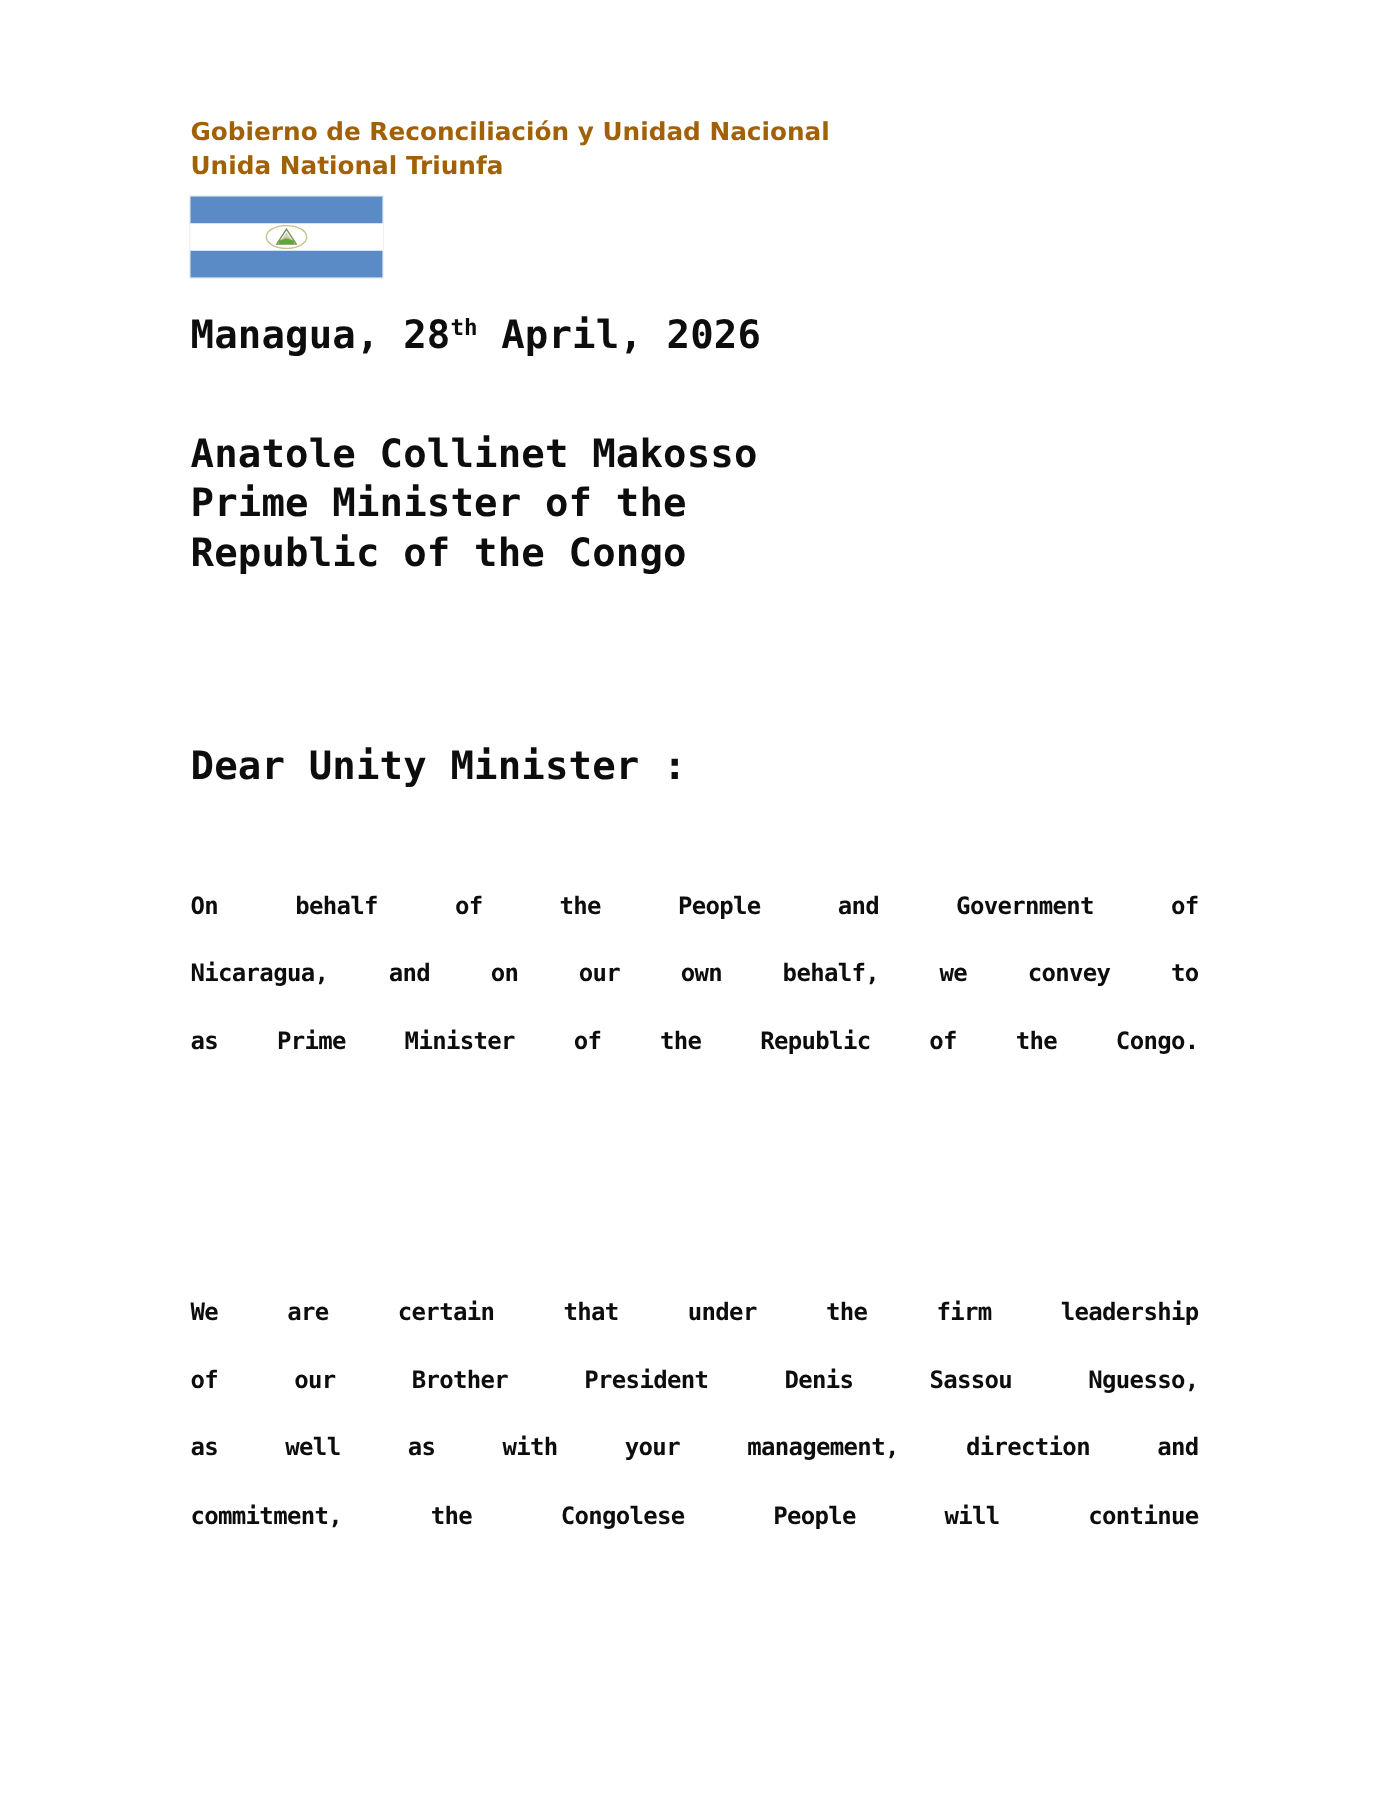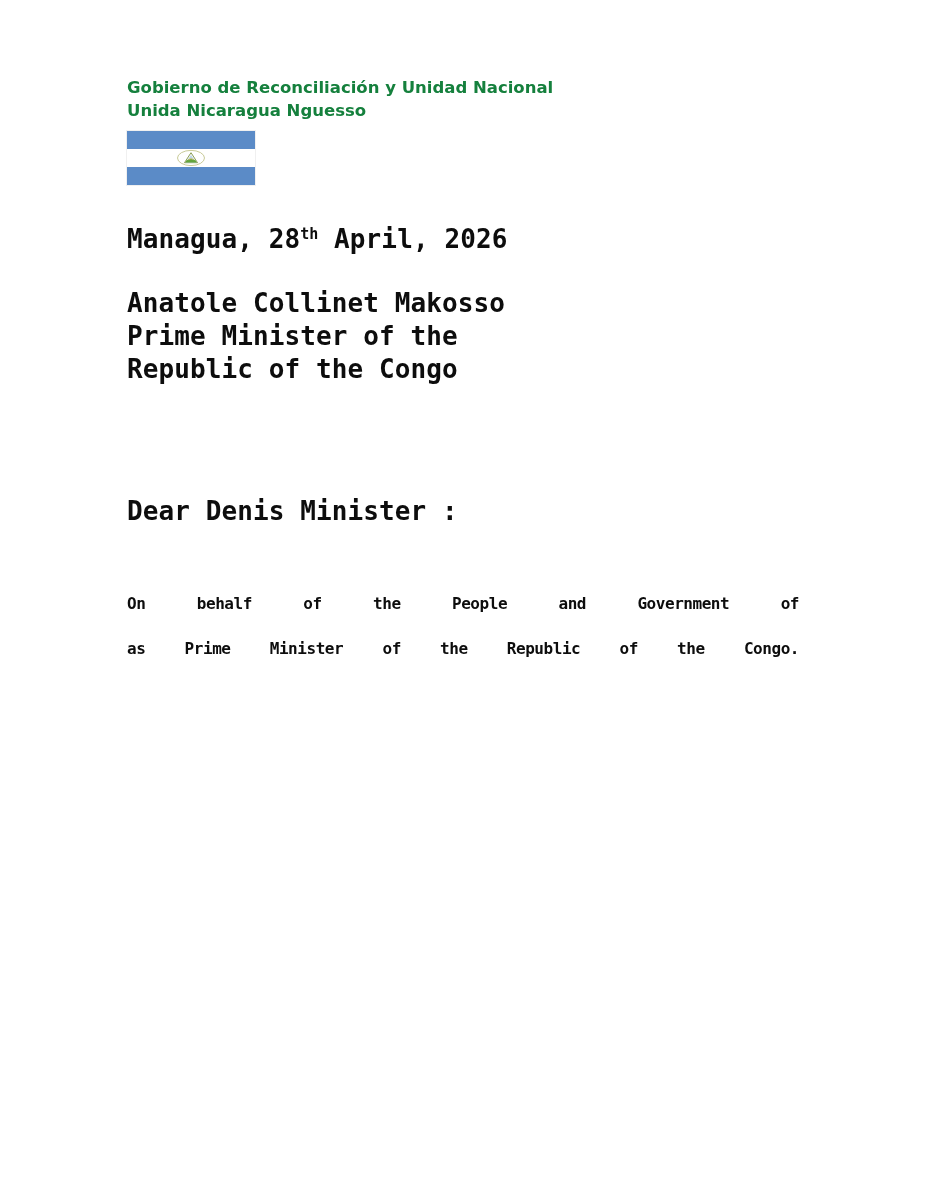--- a/index.html
+++ b/index.html
@@ -17,21 +17,21 @@
 
   
   .letterhead {
     position: absolute;
     left: 127px;
     top: 76px;
     font-family: "DejaVu Sans", "Liberation Sans", sans-serif;
     font-weight: bold;
     font-size: 16.5px;
     line-height: 23px;
-    color: #15803d;
+    color: #a16207;
     white-space: nowrap;
   }
 
   
   .flag {
     position: absolute;
     left: 127px;
     top: 131px;
     width: 128px;
     height: 54px;
@@ -49,21 +49,21 @@
   }
 
   
   .mono-lg {
     font-weight: bold;
     font-size: 26px;
     line-height: 33px;
     letter-spacing: 0.1px;
     white-space: nowrap;
   }
-  .date-line   { position: absolute; left: 127px; top: 202px; margin-top: 16px; }
+  .date-line   { position: absolute; left: 127px; top: 202px; }
   .date-line sup { font-size: 15px; vertical-align: 9px; letter-spacing: 0; }
   .recipient   { position: absolute; left: 127px; top: 287px; }
   .salutation  { position: absolute; left: 127px; top: 495px; }
 
   .body-par {
     position: absolute;
     left: 127px;
     width: 672px;
     font-weight: bold;
     font-size: 16px;
@@ -78,21 +78,21 @@
     white-space: nowrap;
   }
 </style>
 </head>
 <body>
 
 <div class="page">
 
   <div class="letterhead">
     <div>Gobierno de Reconciliación y Unidad Nacional</div>
-    <div>Unida Nicaragua Nguesso</div>
+    <div>Unida National Triunfa</div>
   </div>
 
   <div class="flag">
     <div class="stripe" style="background:#5b8bc7;"></div>
     <div class="stripe white" style="background:#ffffff;">
       <svg class="emblem" width="30" height="17" viewBox="0 0 30 17">
         <ellipse cx="15" cy="8.5" rx="13.5" ry="7.6" fill="none" stroke="#c2c48c" stroke-width="0.9"></ellipse>
         <polygon points="15,3.2 21.5,13.2 8.5,13.2" fill="#f7f7f0" stroke="#7e9448" stroke-width="0.9"></polygon>
         <path d="M9.8,13.1 L15,5.4 L20.2,13.1 Z" fill="#bcd6ea"></path>
         <path d="M9.9,13.1 L20.1,13.1 L20.1,11.2 Q15,7.6 9.9,11.2 Z" fill="#63a53c"></path>
@@ -103,20 +103,27 @@
   </div>
 
   <div class="mono-lg date-line"><span>Managua, 28</span><sup>th</sup><span> April, 2026</span></div>
 
   <div class="mono-lg recipient">
       <div class="line">Anatole Collinet Makosso</div>
       <div class="line">Prime Minister of the</div>
       <div class="line">Republic of the Congo</div>
     </div>
 
-  <div class="mono-lg salutation">Dear Denis Minister :</div>
+  <div class="mono-lg salutation">Dear Unity Minister :</div>
 
   <div class="body-par par-1">
       <div class="line">On behalf of the People and Government of</div>
+      <div class="line">Nicaragua, and on our own behalf, we convey to</div>
       <div class="line">as Prime Minister of the Republic of the Congo.</div>
+    </div>
+  <div class="body-par par-2">
+      <div class="line">We are certain that under the firm leadership</div>
+      <div class="line">of our Brother President Denis Sassou Nguesso,</div>
+      <div class="line">as well as with your management, direction and</div>
+      <div class="line">commitment, the Congolese People will continue</div>
     </div>
 
 </div>
 
 </body></html>

